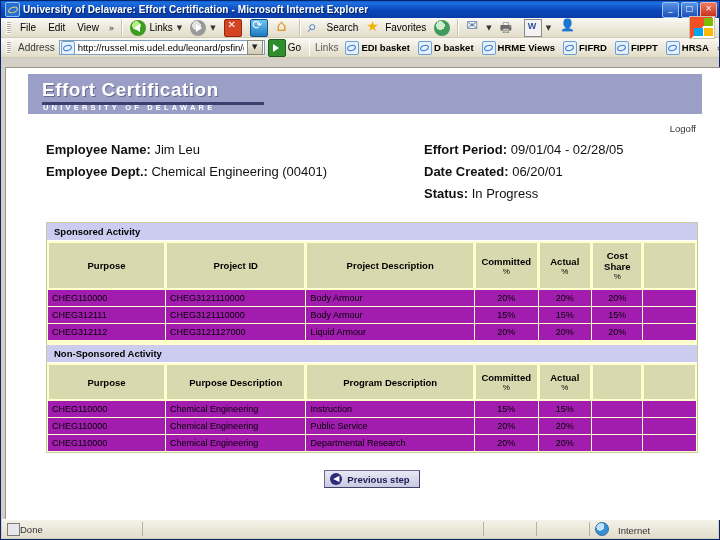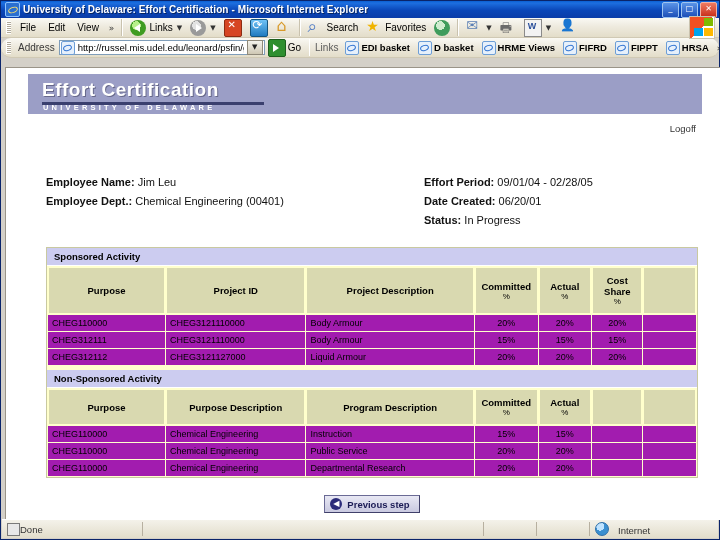--- a/index.html
+++ b/index.html
@@ -74,21 +74,21 @@
   .arrowdn { font-size:7px; color:#333; margin-left:1px; font-family:"DejaVu Sans",sans-serif;}
   .winflag{ width:24px; height:21px; margin-left:auto; margin-right:2px;
     background:
       linear-gradient(135deg,#f25022 0 50%, transparent 50%),
       #fff;
     position:relative; border:1px solid #c9c2ae; }
   .winflag::before{content:"";position:absolute;left:1px;top:1px;width:9px;height:8px;background:#f25022;}
   .winflag::after{content:"";position:absolute;right:1px;top:1px;width:9px;height:8px;background:#7fba00;
     box-shadow:-10px 10px 0 #00a4ef, 0 10px 0 #ffb900;}
 
-  .addressbar { height: 19px; border-radius: 10px; }
+  .addressbar { height: 19px; }
   .addr-label { font-size:10px; color:#3a3a3a; padding: 0 4px; }
   .addr-input {
     flex: 0 0 auto; width: 206px; height: 15px;
     background: #fff; border: 1px solid #7f9db9;
     display:flex; align-items:center; gap:3px; padding: 0 1px;
     box-sizing: border-box;
   }
   .addr-input .url { font-size:9.5px; color:#000; white-space:nowrap; overflow:hidden; flex:1 1 auto;}
   .addr-drop { width:14px; height:13px; background: linear-gradient(180deg,#f3f2ec,#cfc8b4);
     border:1px solid #8f897a; font-size:7px; text-align:center; line-height:12px; color:#222;
@@ -121,21 +121,21 @@
   .banner .b-sub {
     position:absolute; left:15px; top:29px;
     font-size:7.5px; letter-spacing:3.2px; color:#fff; font-weight:bold;text-align:right;
   }
   .logoff-row { text-align:right; padding: 4px 16px 0 0; }
   .logoff { font-size:9.5px; color:#333; }
 
   .content { padding: 6px 0 0 28px; }
   h1.page-title { font-size:13.5px; font-weight:bold; color:#1b2a4a; margin:2px 0 9px 0; }
 
-  .details { display:flex; font-size:11px; color:#111;margin-top:34px; }
+  .details { display:flex; font-size:13px; color:#111; }
   .det-col-l { width: 378px; }
   .det-col-r { width: 280px; }
   .det-row { margin-bottom: 7px; white-space:nowrap; }
   .det-row b { font-weight:bold; }
 
   
   .tblwrap {
     margin: 14px 0 0 0; width: 652px;
     background:#ffffcc; border:1px solid #c9c9a0; padding: 0;
     box-sizing:border-box;

